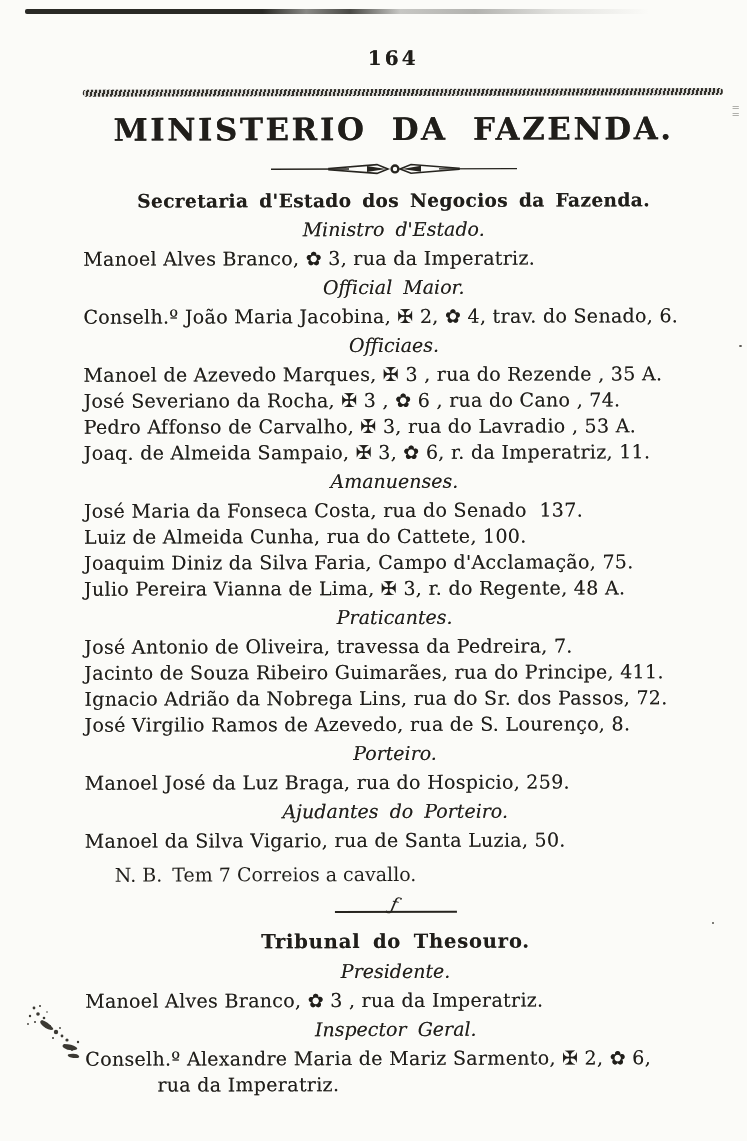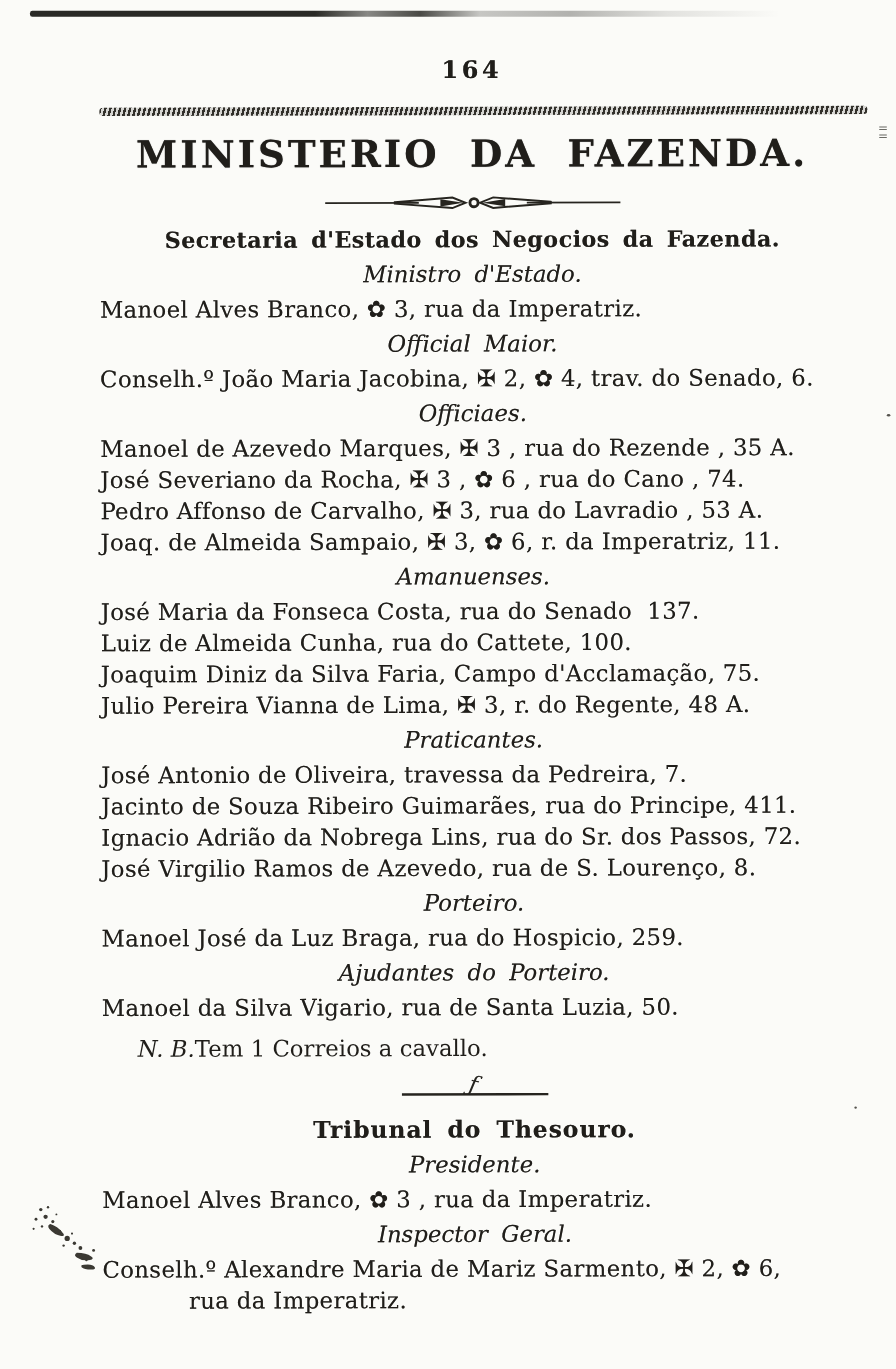--- a/index.html
+++ b/index.html
@@ -74,21 +74,21 @@
     text-shadow: 0 0 0.5px rgba(0,0,0,.5);
   }
   .entry-line {
     font-size: 19px; line-height: 26px;
     letter-spacing: 0.3px;
     white-space: pre-wrap;
     text-shadow: 0 0 0.5px rgba(0,0,0,.5);
   }
   .entry-line.continuation { padding-left: 72px; }
   .note { margin-top: 8px; padding-left: 30px; font-size: 19px; line-height: 26px; }
-  .note-prefix { font-style: italic; }
+  .note-prefix { margin-right: 10px; }
   .divider {
     position: relative;
     width: 122px; margin: 24px auto 0 auto;
     border-top: 2px solid #26241f;
     height: 8px;
   }
   .divider::after {
     content: "ƒ";
     position: absolute; left: 46%; top: -20px;
     font-style: italic; font-size: 19px; color: #26241f;
@@ -200,21 +200,21 @@
         </div>
         <div class="section">
           <div class="sec-heading">Ajudantes do Porteiro.</div>
           <div class="entry">
             <div class="entry-line">Manoel da Silva Vigario, rua de Santa Luzia, 50.</div>
           </div>
         </div>
       </div>
 
     <div class="note">
-      <span class="note-prefix">N. B.</span><span>Tem 1 Correios a cavallo.</span>
+      <span class="note-prefix">N. B.</span><span>Tem 7 Correios a cavallo.</span>
     </div>
 
     <div class="divider"></div>
 
     <h2 class="tribunal-title">Tribunal do Thesouro.</h2>
 
     <div id="tribunal-sections">
         <div class="section">
           <div class="sec-heading">Presidente.</div>
           <div class="entry">

